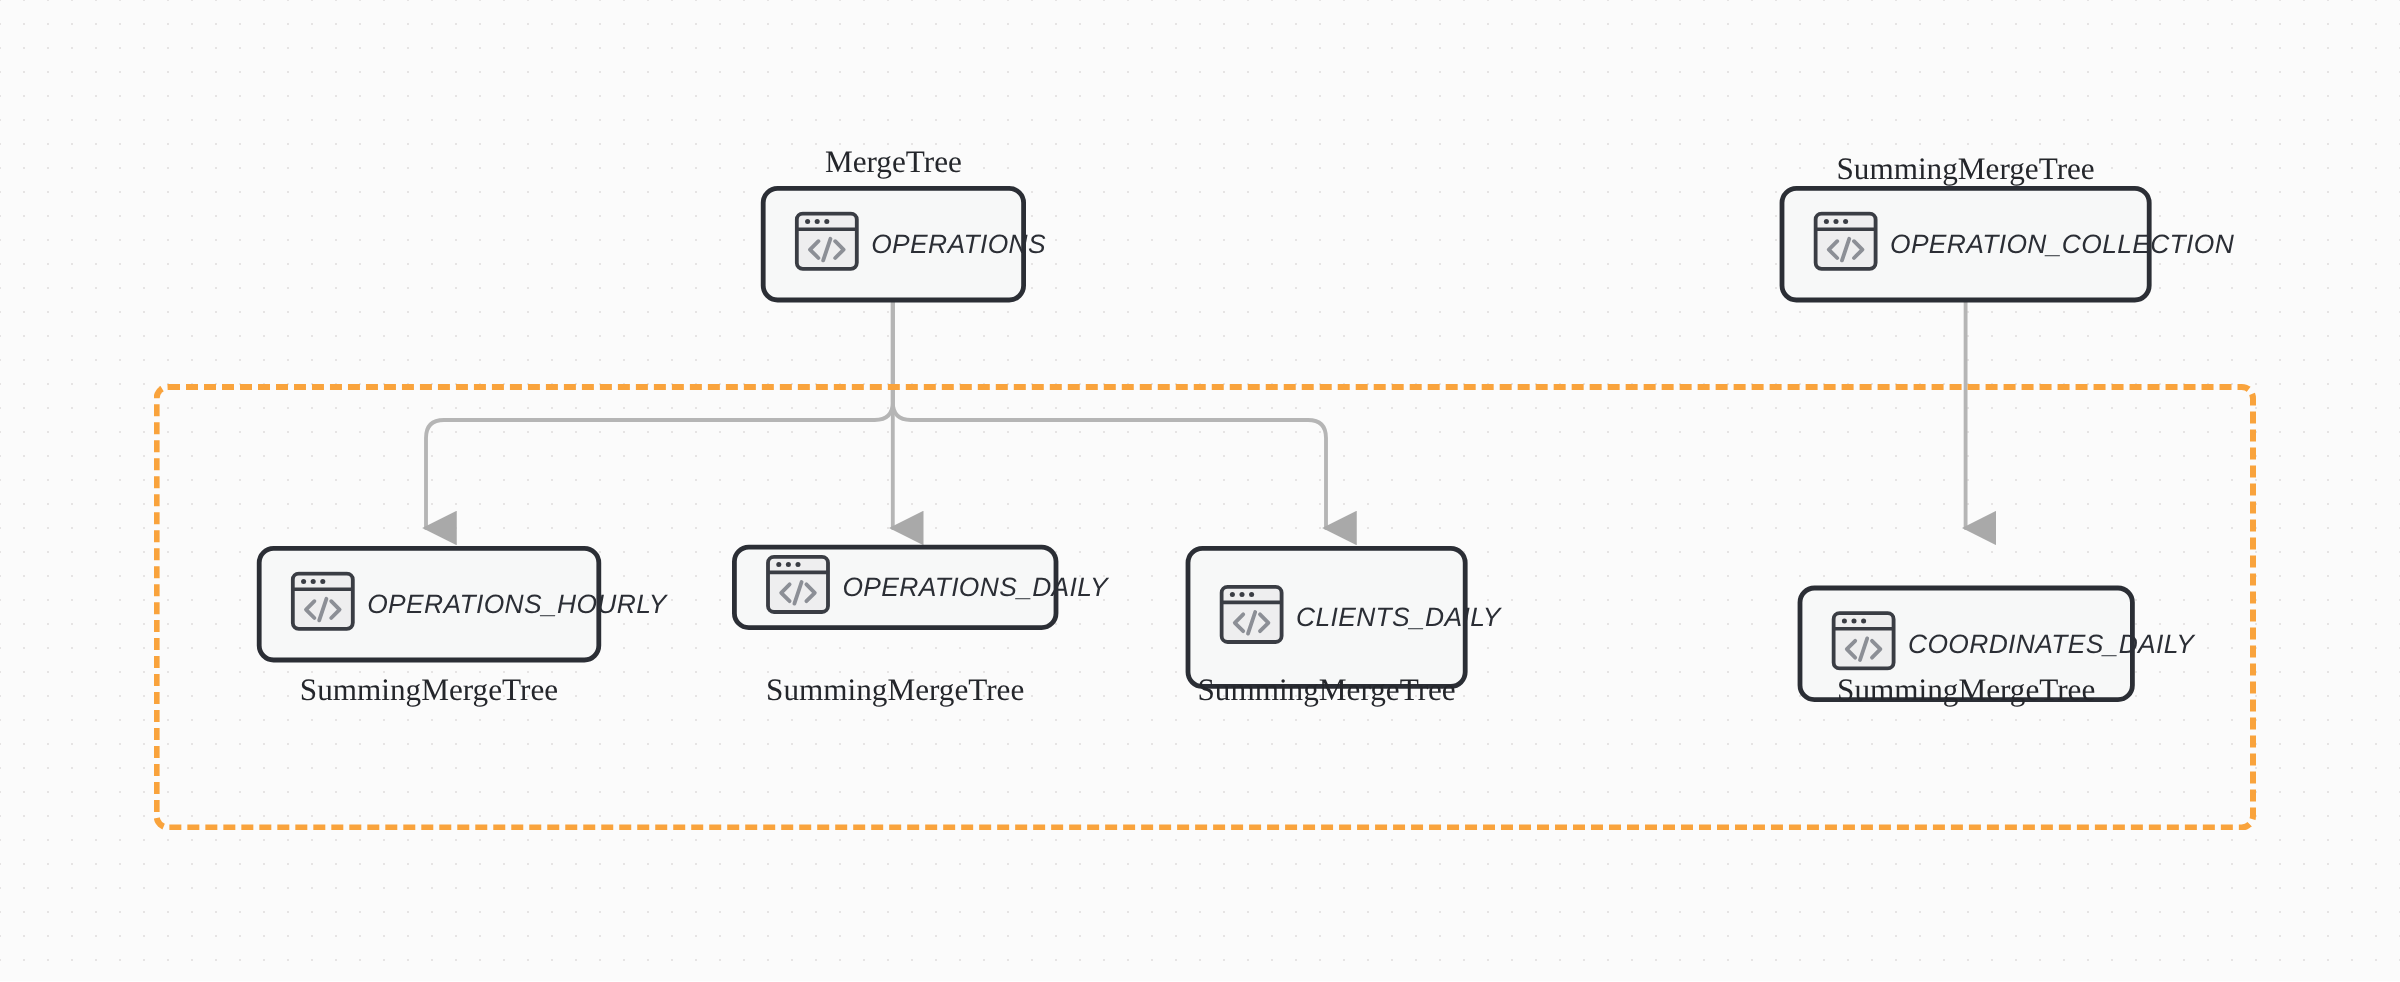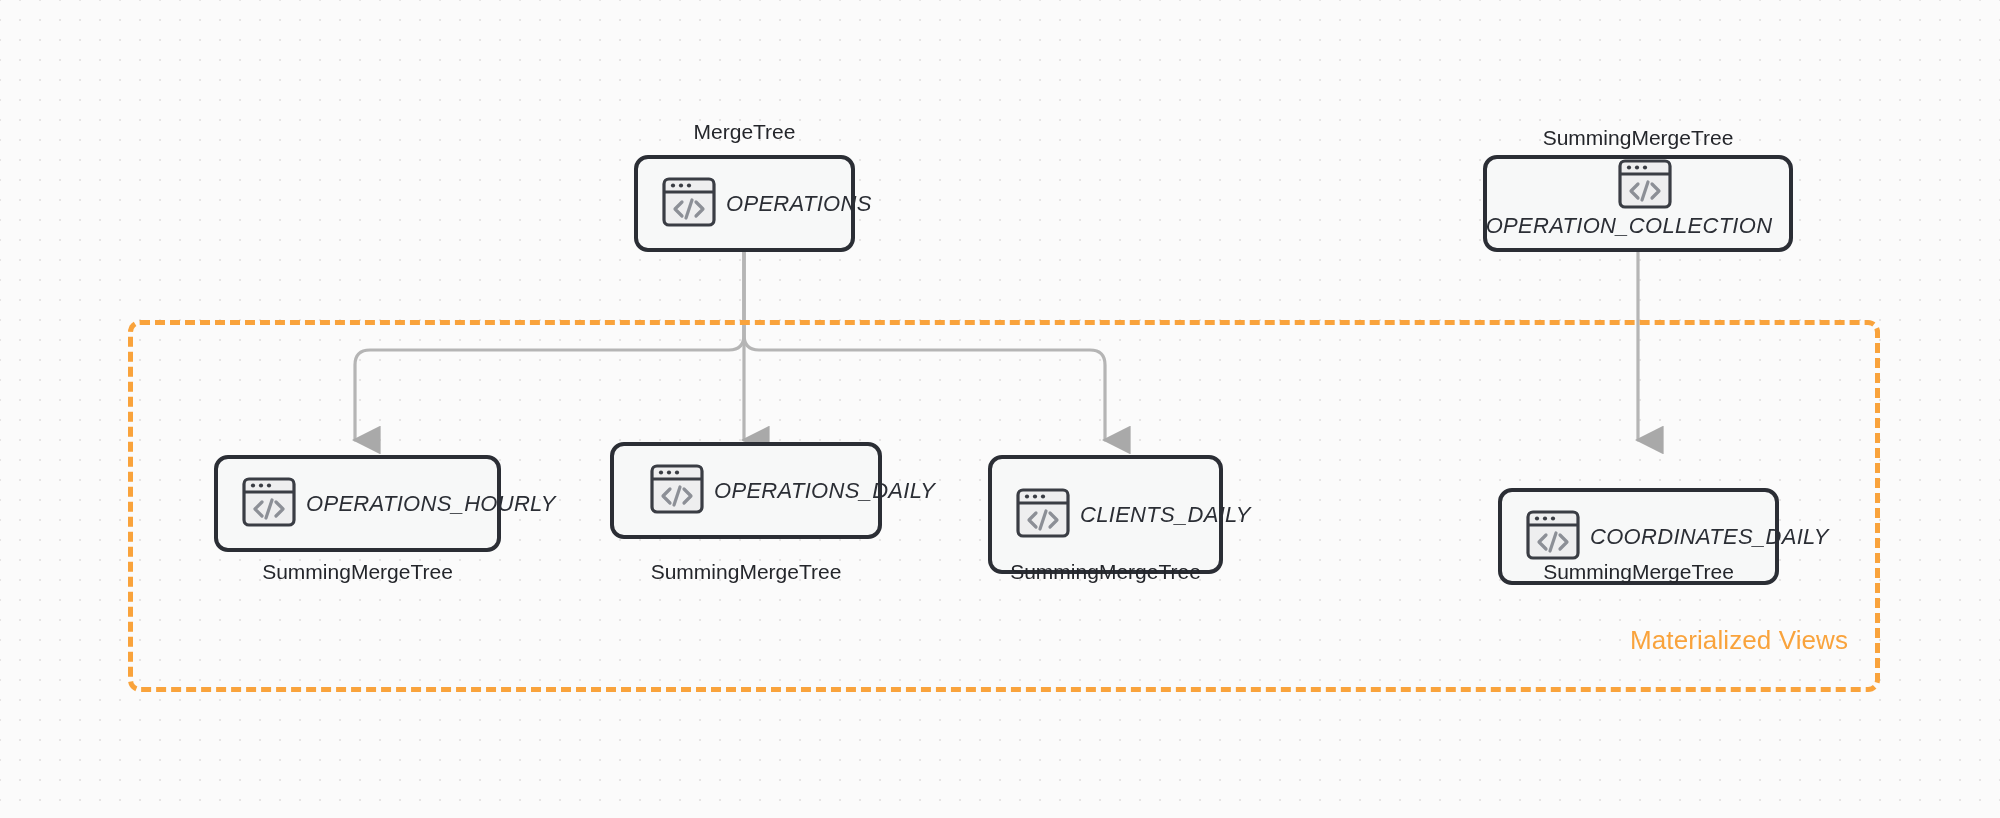--- a/index.html
+++ b/index.html
@@ -74,26 +74,26 @@
     font-size: 22px;
     color: #2b2e35;
     letter-spacing: 0.3px;
     white-space: nowrap;
     padding-right: 18px;
     font-family: "Liberation Sans", sans-serif;
   }
   
   .engine-label {
     position: absolute;
-    font-size: 21px;
+    font-size: 26px;
     color: #24262b;
     white-space: nowrap;
     text-align: center;
     z-index: 4;
-    font-family: Liberation Sans, sans-serif;
+    font-family: Liberation Serif, serif;
   }
 </style>
 </head>
 <body>
 
 <div id="canvas">
 
   <svg id="edges" viewBox="0 0 2000 818">
     <defs>
       <marker id="arrowhead" markerWidth="9" markerHeight="9" refX="4.5" refY="8" orient="auto" markerUnits="strokeWidth">
@@ -106,41 +106,40 @@
 
       <path d="M744,252 L744,335 Q744,350 729,350 L370,350 Q355,350 355,365 L355,440" marker-end="url(#arrowhead)"></path>
 
       <path d="M744,252 L744,335 Q744,350 759,350 L1090,350 Q1105,350 1105,365 L1105,440" marker-end="url(#arrowhead)"></path>
 
       <path d="M1638,252 L1638,440" marker-end="url(#arrowhead)"></path>
     </g>
   </svg>
 
   <div class="group-box" style="left:128px; top:320px; width:1752px; height:372px;"></div>
-  <div class="group-label" style="left:1630px; top:625px;">Materialized Views</div>
 
   <div class="engine-label" style="left:634px; top:120px; width:221px;">MergeTree</div>
   <div class="node" style="left:634px; top:155px; width:221px; height:97px;">
     <span class="node-icon">
       <svg width="54" height="50" viewBox="0 0 54 50">
         <rect x="2" y="2" width="50" height="46" rx="5" fill="#eeeeef" stroke="#3a3d44" stroke-width="3.2"></rect>
         <path d="M2,15 L52,15" stroke="#3a3d44" stroke-width="3"></path>
         <circle cx="11" cy="8.5" r="2.1" fill="#3a3d44"></circle>
         <circle cx="19" cy="8.5" r="2.1" fill="#3a3d44"></circle>
         <circle cx="27" cy="8.5" r="2.1" fill="#3a3d44"></circle>
         <path d="M20,25 L13,32 L20,39" fill="none" stroke="#8c8f96" stroke-width="3.2" stroke-linecap="round" stroke-linejoin="round"></path>
         <path d="M34,25 L41,32 L34,39" fill="none" stroke="#8c8f96" stroke-width="3.2" stroke-linecap="round" stroke-linejoin="round"></path>
         <path d="M30,23 L24,41" fill="none" stroke="#8c8f96" stroke-width="3.2" stroke-linecap="round"></path>
       </svg>
     </span>
     <span class="node-title">OPERATIONS</span>
   </div>
 
   <div class="engine-label" style="left:1483px; top:126px; width:310px;">SummingMergeTree</div>
-  <div class="node" style="left:1483px; top:155px; width:310px; height:97px;flex-direction:column;">
+  <div class="node" style="left:1483px; top:155px; width:310px; height:97px;">
     <span class="node-icon">
       <svg width="54" height="50" viewBox="0 0 54 50">
         <rect x="2" y="2" width="50" height="46" rx="5" fill="#eeeeef" stroke="#3a3d44" stroke-width="3.2"></rect>
         <path d="M2,15 L52,15" stroke="#3a3d44" stroke-width="3"></path>
         <circle cx="11" cy="8.5" r="2.1" fill="#3a3d44"></circle>
         <circle cx="19" cy="8.5" r="2.1" fill="#3a3d44"></circle>
         <circle cx="27" cy="8.5" r="2.1" fill="#3a3d44"></circle>
         <path d="M20,25 L13,32 L20,39" fill="none" stroke="#8c8f96" stroke-width="3.2" stroke-linecap="round" stroke-linejoin="round"></path>
         <path d="M34,25 L41,32 L34,39" fill="none" stroke="#8c8f96" stroke-width="3.2" stroke-linecap="round" stroke-linejoin="round"></path>
         <path d="M30,23 L24,41" fill="none" stroke="#8c8f96" stroke-width="3.2" stroke-linecap="round"></path>
@@ -159,21 +158,21 @@
         <circle cx="27" cy="8.5" r="2.1" fill="#3a3d44"></circle>
         <path d="M20,25 L13,32 L20,39" fill="none" stroke="#8c8f96" stroke-width="3.2" stroke-linecap="round" stroke-linejoin="round"></path>
         <path d="M34,25 L41,32 L34,39" fill="none" stroke="#8c8f96" stroke-width="3.2" stroke-linecap="round" stroke-linejoin="round"></path>
         <path d="M30,23 L24,41" fill="none" stroke="#8c8f96" stroke-width="3.2" stroke-linecap="round"></path>
       </svg>
     </span>
     <span class="node-title">OPERATIONS_HOURLY</span>
   </div>
   <div class="engine-label" style="left:214px; top:560px; width:287px;">SummingMergeTree</div>
 
-  <div class="node" style="left:610px; top:442px; width:272px; height:97px;padding-left:12px;">
+  <div class="node" style="left:610px; top:454px; width:272px; height:71px;">
     <span class="node-icon">
       <svg width="54" height="50" viewBox="0 0 54 50">
         <rect x="2" y="2" width="50" height="46" rx="5" fill="#eeeeef" stroke="#3a3d44" stroke-width="3.2"></rect>
         <path d="M2,15 L52,15" stroke="#3a3d44" stroke-width="3"></path>
         <circle cx="11" cy="8.5" r="2.1" fill="#3a3d44"></circle>
         <circle cx="19" cy="8.5" r="2.1" fill="#3a3d44"></circle>
         <circle cx="27" cy="8.5" r="2.1" fill="#3a3d44"></circle>
         <path d="M20,25 L13,32 L20,39" fill="none" stroke="#8c8f96" stroke-width="3.2" stroke-linecap="round" stroke-linejoin="round"></path>
         <path d="M34,25 L41,32 L34,39" fill="none" stroke="#8c8f96" stroke-width="3.2" stroke-linecap="round" stroke-linejoin="round"></path>
         <path d="M30,23 L24,41" fill="none" stroke="#8c8f96" stroke-width="3.2" stroke-linecap="round"></path>

